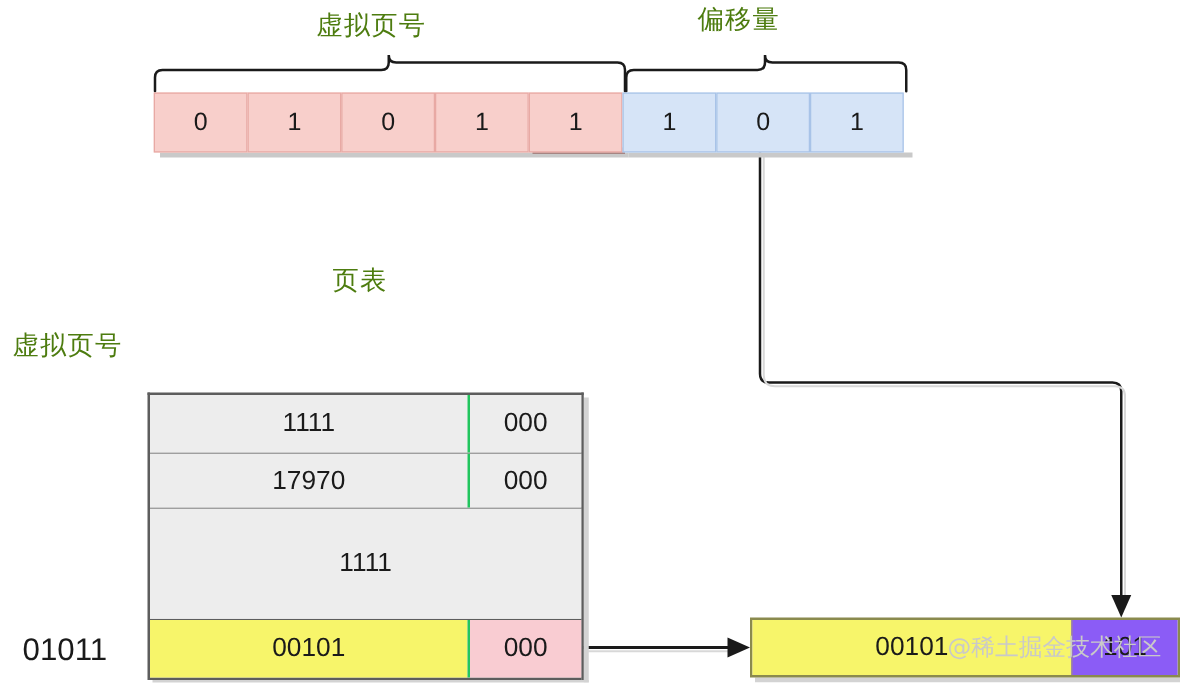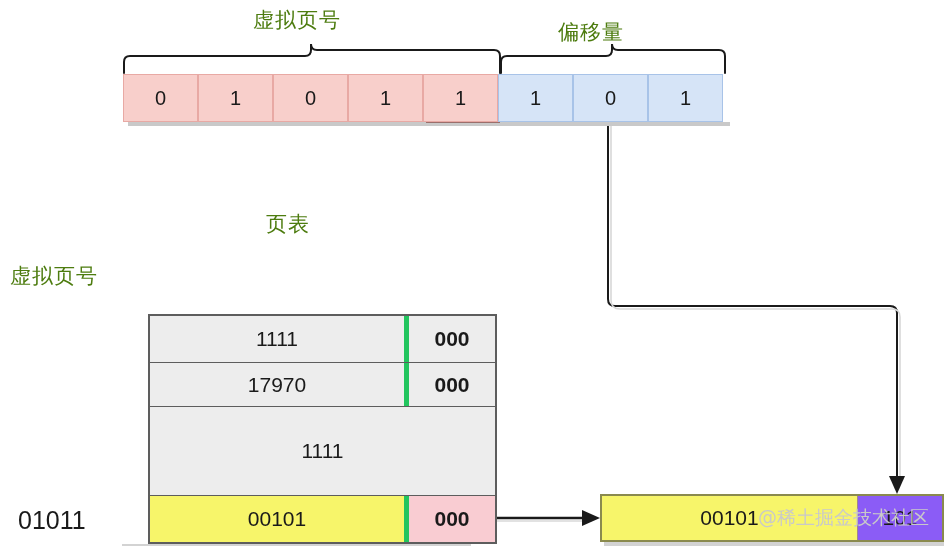--- a/index.html
+++ b/index.html
@@ -31,29 +31,29 @@
   .bit-cell.off{background:#d6e4f7;border:1px solid #a8c3e8;}
   .bit-cell.vpn + .bit-cell.vpn{border-left:1px solid #e8a9a4;}
   #bit-shadow-a{left:128px;top:122px;width:375px;height:4px;background:#c9c9c9;}
   #bit-shadow-b{left:503px;top:122px;width:227px;height:4px;background:#c9c9c9;}
   #bit-dark-edge{left:426px;top:118px;width:74px;height:5px;background:#9b6f6c;}
 
   
   #brace-layer{left:0;top:0;width:950px;height:546px;pointer-events:none;}
 
   
-  #page-table{left:118px;top:314px;width:349px;border:2px solid #5d5d5d;border-bottom:none;box-sizing:border-box;margin-left:30px;}
+  #page-table{left:118px;top:314px;width:349px;border:2px solid #5d5d5d;border-bottom:none;box-sizing:border-box;}
   .pt-row{display:flex;box-sizing:border-box;border-bottom:1px solid #5d5d5d;}
   .pt-row:last-child{border-bottom:2px solid #5d5d5d;}
   .pt-cell{
     box-sizing:border-box;display:flex;align-items:center;justify-content:center;
     font-size:21px;font-family:"Liberation Sans","DejaVu Sans",sans-serif;
   }
   .pt-left{width:257px;background:#ededed;}
-  .pt-right{width:92px;background:#ededed;border-left:5px solid #22c55e;font-weight:bold;}
+  .pt-right{width:92px;background:#ededed;border-left:2px solid #22c55e;}
   .pt-full{width:349px;background:#ededed;}
   .pt-row.hit .pt-left{background:#f7f56a;}
   .pt-row.hit .pt-right{background:#f9ccd2;}
   #pt-shadow-r{left:467px;top:318px;width:4px;height:228px;background:#d3d3d3;}
   #pt-shadow-b{left:122px;top:544px;width:349px;height:4px;background:#d3d3d3;}
 
   
   #phys-box{left:600px;top:494px;height:48px;display:flex;border:2px solid #8a8a4e;box-sizing:border-box;}
   #phys-left{width:255px;background:#f7f56a;display:flex;align-items:center;justify-content:center;font-size:21px;box-sizing:border-box;}
   #phys-right{width:85px;background:#8b5cf6;display:flex;align-items:center;justify-content:center;font-size:21px;box-sizing:border-box;border-left:1px solid #a08a8a;}
@@ -63,21 +63,21 @@
   #watermark{
     left:760px;top:505px;font-size:19px;color:#c9c9c9;
     font-family:"DejaVu Sans","Liberation Sans",sans-serif;white-space:nowrap;
     letter-spacing:0px;
   }
 </style>
 </head>
 <body>
 
 <div class="abs cjk-label" style="left:253px;top:6px;">虚拟页号</div>
-<div class="abs cjk-label" style="left:558px;top:18px;">偏移量</div>
+<div class="abs cjk-label" style="left:558px;top:1px;">偏移量</div>
 
 <svg class="abs" id="brace-layer" viewBox="0 0 950 546" width="950" height="546">
 
   <path d="M124,73 L124,62 Q124,56 130,56 L305,56 Q311,56 311,50 L311,44
            Q311,50 317,50 L494,50 Q500,50 500,56 L500,73" fill="none" stroke="#1a1a1a" stroke-width="2" stroke-linecap="round"></path>
   <path d="M127,74 L127,64 Q127,59 132,59 L306,59 Q312,59 312,54" fill="none" stroke="#ffffff" stroke-width="1.6" stroke-linecap="round"></path>
 
   <path d="M501,73 L501,62 Q501,56 507,56 L606,56 Q612,56 612,50 L612,44
            Q612,50 618,50 L719,50 Q725,50 725,56 L725,73" fill="none" stroke="#1a1a1a" stroke-width="2" stroke-linecap="round"></path>
   <path d="M504,74 L504,64 Q504,59 509,59 L607,59 Q613,59 613,54" fill="none" stroke="#ffffff" stroke-width="1.6" stroke-linecap="round"></path>

